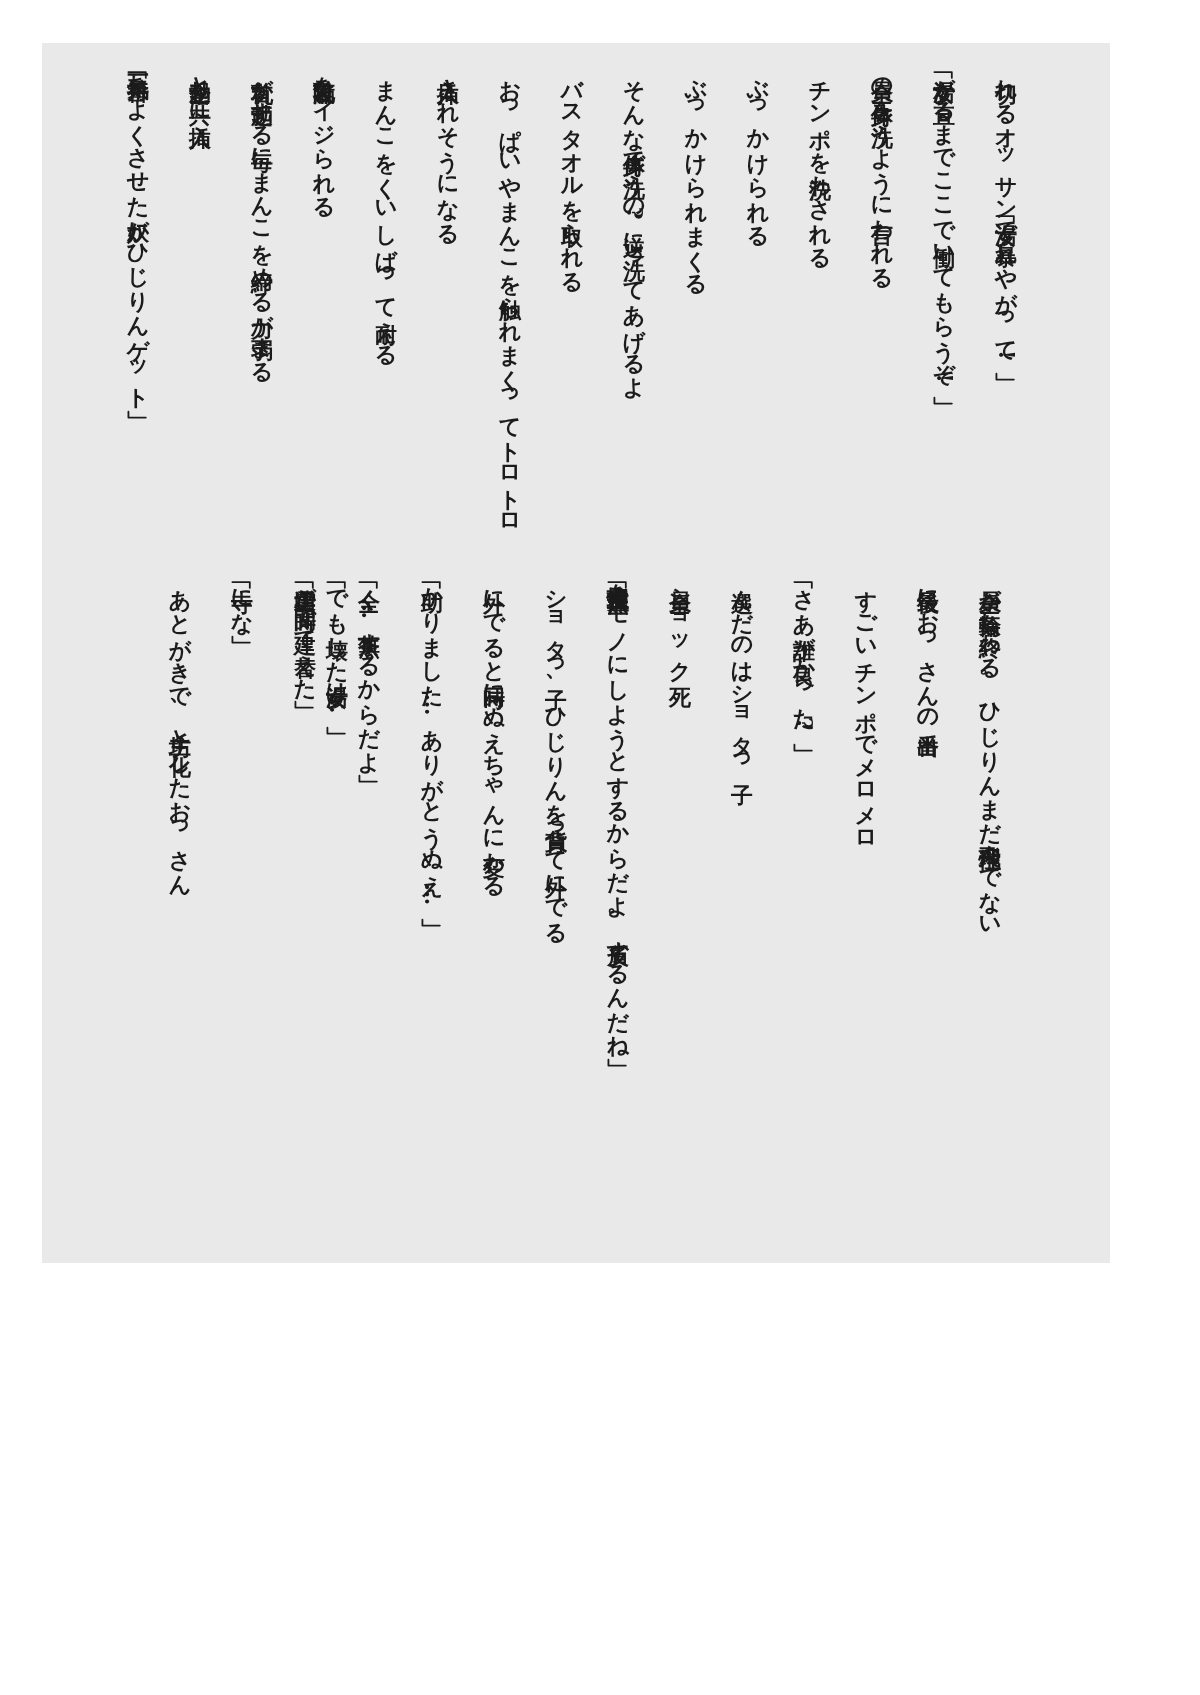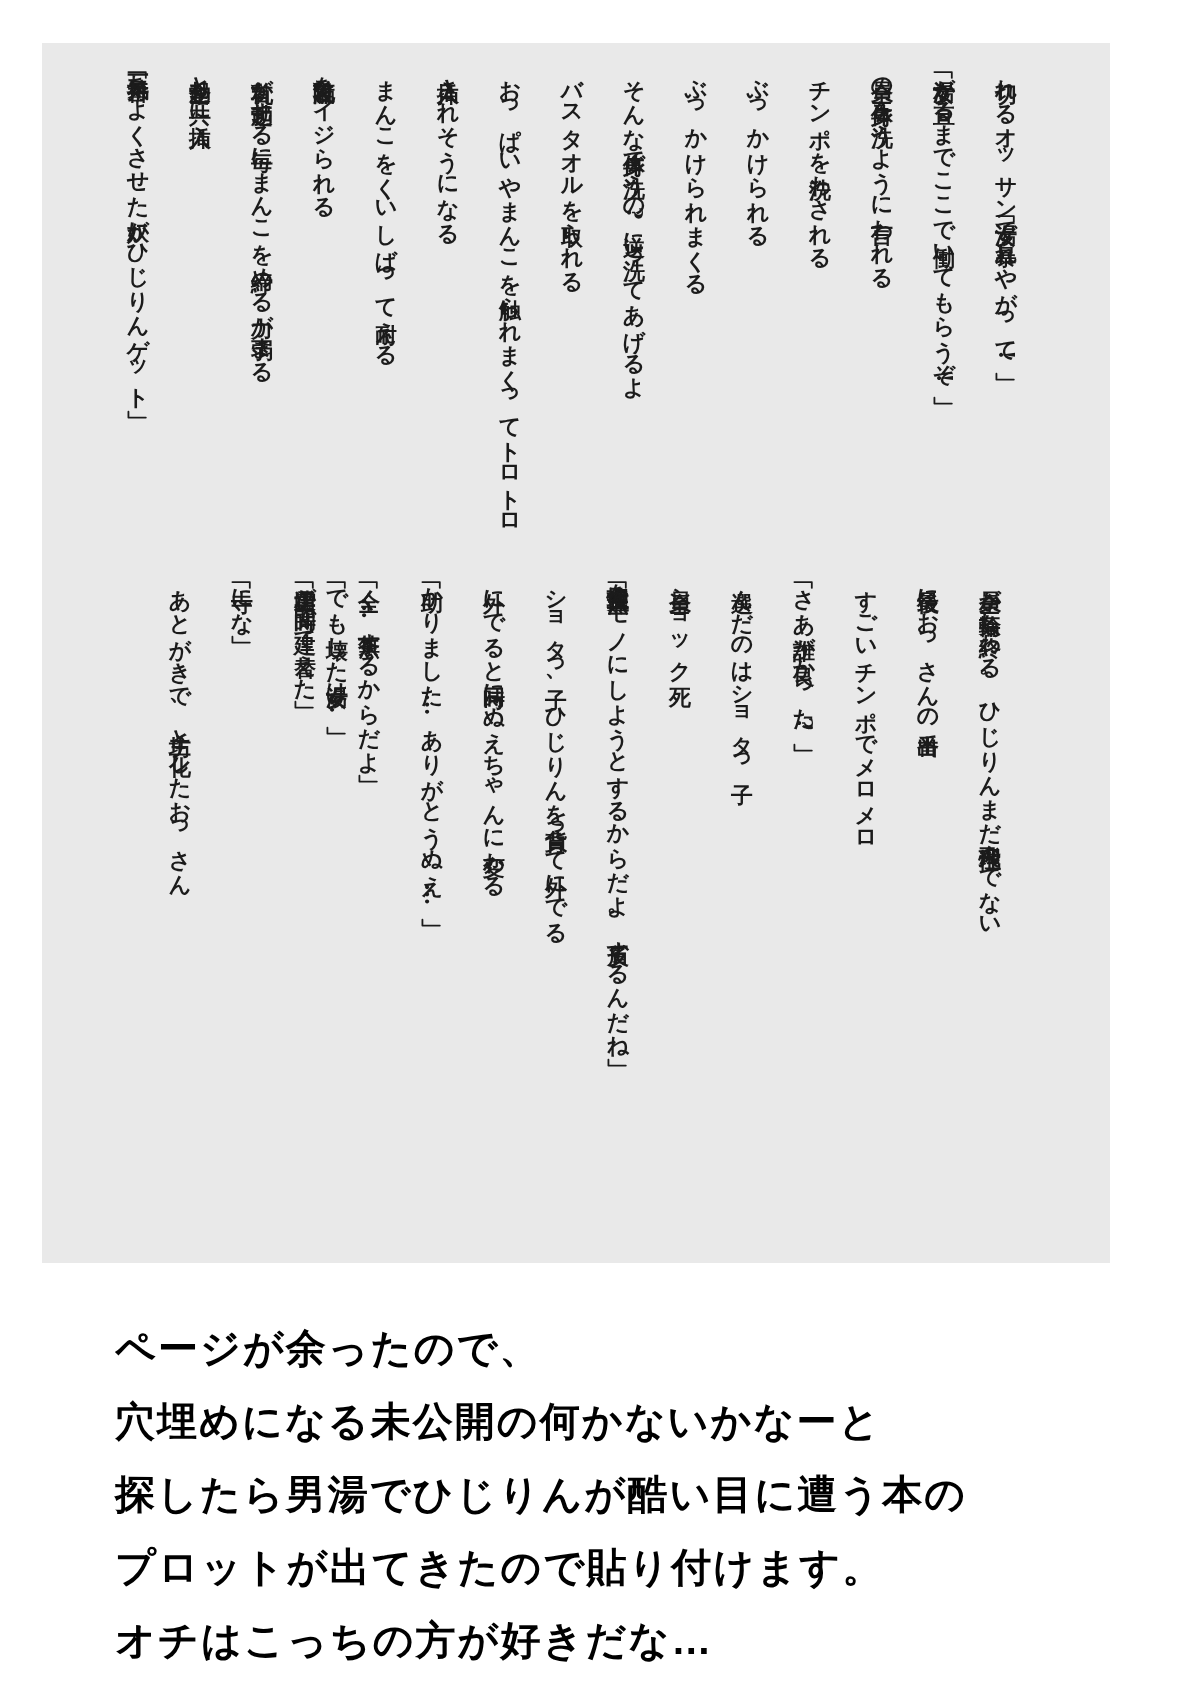--- a/index.html
+++ b/index.html
@@ -105,21 +105,14 @@
       <p>「助かりました…ありがとうぬえ…」</p>
       <p class="tight gap-before">「全く…無茶するからだよ」</p>
       <p class="tight">「でも壊した女湯は…」</p>
       <p class="tight">「雲山達が一時間で建て替えた」</p>
       <p class="gap-before">「寺にな」</p>
       <p>あとがきで、坊主と化したおっさん</p>
     </div>
 
   </div>
 
-  <div class="afterword" style="color: rgb(0, 0, 0);">
-    <p>ページが余ったので、</p>
-    <p>穴埋めになる未公開の何かないかなーと</p>
-    <p>探したら男湯でひじりんが酷い目に遭う本の</p>
-    <p>プロットが出てきたので貼り付けます。</p>
-    <p>オチはこっちの方が好きだな…</p>
-  </div>
 
 </div>
 
 </body></html>

